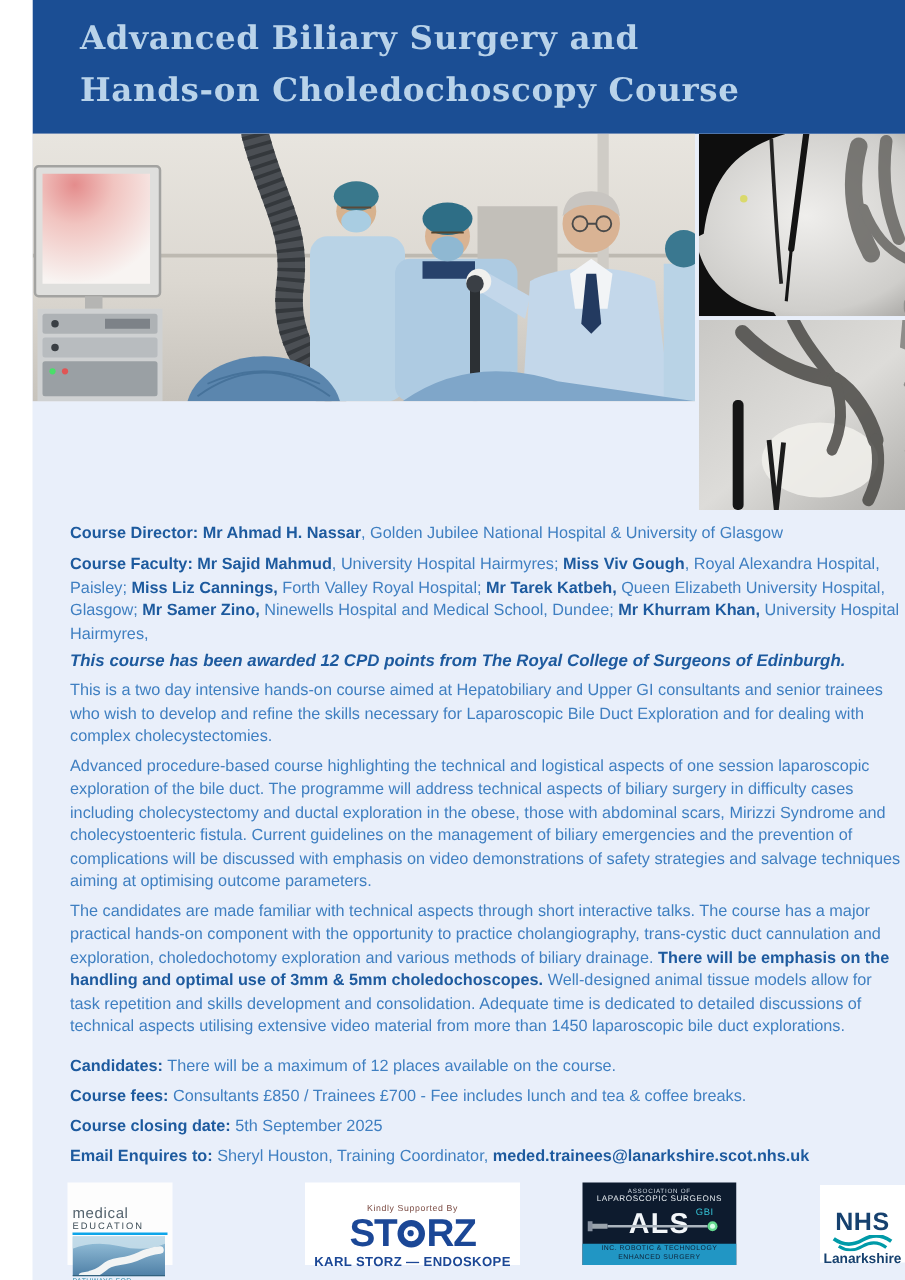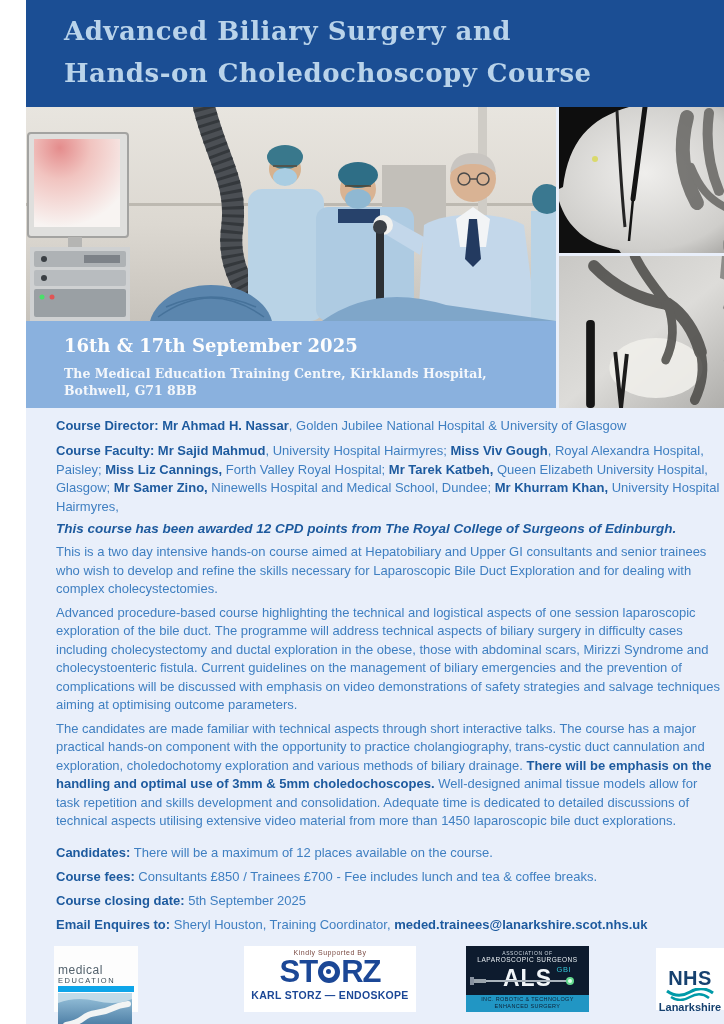--- a/index.html
+++ b/index.html
@@ -28,24 +28,24 @@
   .line{line-height:15px;margin-bottom:9px !important;}
   .para{line-height:18.5px;margin-bottom:5px !important;}
   .cpd{font-weight:bold;font-style:italic;color:#1d5a9e;line-height:16px;margin:1px 0 6px 0 !important;font-size:13.5px;}
   .subhead{font-size:13.5px;font-weight:bold;color:#1d5a9e;line-height:17px;margin:1px 0 6px 0 !important;}
   .gap-top{margin-top:14px !important;}
 
   
   .logo{position:absolute;box-sizing:border-box;}
   .mededu{left:28px;top:946px;width:84px;height:66px;background:#fdfdfd;padding:18px 4px;text-align:left;}
   .mededu .l1{font-size:12px;color:#53626d;line-height:12px;letter-spacing:.5px;}
-  .mededu .l2{font-size:7.5px;color:#3d4d57;letter-spacing:1.5px;line-height:9px;border-bottom:6px solid #0ea5e9;padding-bottom:1px;}
+  .mededu .l2{font-size:7.5px;color:#3d4d57;letter-spacing:1.5px;line-height:9px;border-bottom:2px solid #0ea5e9;padding-bottom:1px;}
   .mededu svg{display:block;width:74px;height:32px;margin:1px 0;}
   .mededu .cap{font-size:5.5px;color:#2d89a8;line-height:6.5px;letter-spacing:.4px;}
-  .storz{left:218px;top:946px;width:172px;height:66px;background:#ffffff;text-align:center;padding-top:3px;}
+  .storz{left:218px;top:946px;width:172px;height:66px;background:#ffffff;text-align:center;padding-top:18px;}
   .storz .kindly{font-size:7px;color:#7a4a42;letter-spacing:.5px;}
   .storz .brand{font-family:"Liberation Sans",sans-serif;font-weight:bold;font-size:31px;line-height:31px;color:#1b4796;letter-spacing:-1px;display:flex;align-items:center;justify-content:center;}
   .storz-o{display:inline-block;width:22px;height:22px;border:5.5px solid #1b4796;border-radius:50%;box-sizing:border-box;position:relative;margin:0 1px;}
   .storz-o::after{content:"";position:absolute;left:3px;top:3px;width:5px;height:5px;background:#1b4796;border-radius:50%;}
   .storz .tagline{font-size:10.5px;font-weight:bold;color:#1b4796;letter-spacing:.3px;margin-top:2px;}
   .als{left:440px;top:946px;width:123px;height:66px;background:#0d1b2e;color:#e8eef2;text-align:center;padding-top:4px;}
   .als .a1{font-size:5px;letter-spacing:.6px;line-height:6px;color:#cfd9e2;}
   .als .a2{font-size:6.5px;letter-spacing:.5px;line-height:8px;color:#e8eef2;}
   .als .mid{position:relative;height:28px;}
   .als .acronym{font-size:23px;font-weight:bold;color:#f2f6f9;line-height:28px;letter-spacing:1px;}
@@ -143,27 +143,20 @@
             <circle cx="521" cy="92" r="15" fill="#3a7890"></circle>
           </g>
           <g>
             <ellipse cx="185" cy="222" rx="62" ry="44" fill="#5b86ae"></ellipse>
             <path d="M132 210 Q 185 172 238 210" fill="none" stroke="#46729a" stroke-width="1.5"></path>
             <path d="M140 200 Q 185 180 230 200" fill="none" stroke="#46729a" stroke-width="1.5"></path>
           </g>
           <path d="M296 214 Q 350 176 420 198 L 530 214 Z" fill="#7fa6c9"></path>
         </svg>
       </div>
-      <div class="date-band">
-        <div class="dates">16th &amp; 17th September 2025</div>
-        <div class="venue">
-          <div>The Medical Education Training Centre, Kirklands Hospital,</div>
-          <div>Bothwell, G71 8BB</div>
-        </div>
-      </div>
     </div>
     <div class="media-right">
       <div class="xray1">
         <svg viewBox="0 0 191 146" preserveAspectRatio="none">
           <defs>
             <radialGradient id="x1" cx="0.45" cy="0.45" r="0.75">
               <stop offset="0" stop-color="#efeeec"></stop>
                 <stop offset="0.7" stop-color="#cfcecb"></stop>
                 <stop offset="1" stop-color="#9d9c99"></stop>
             </radialGradient>

